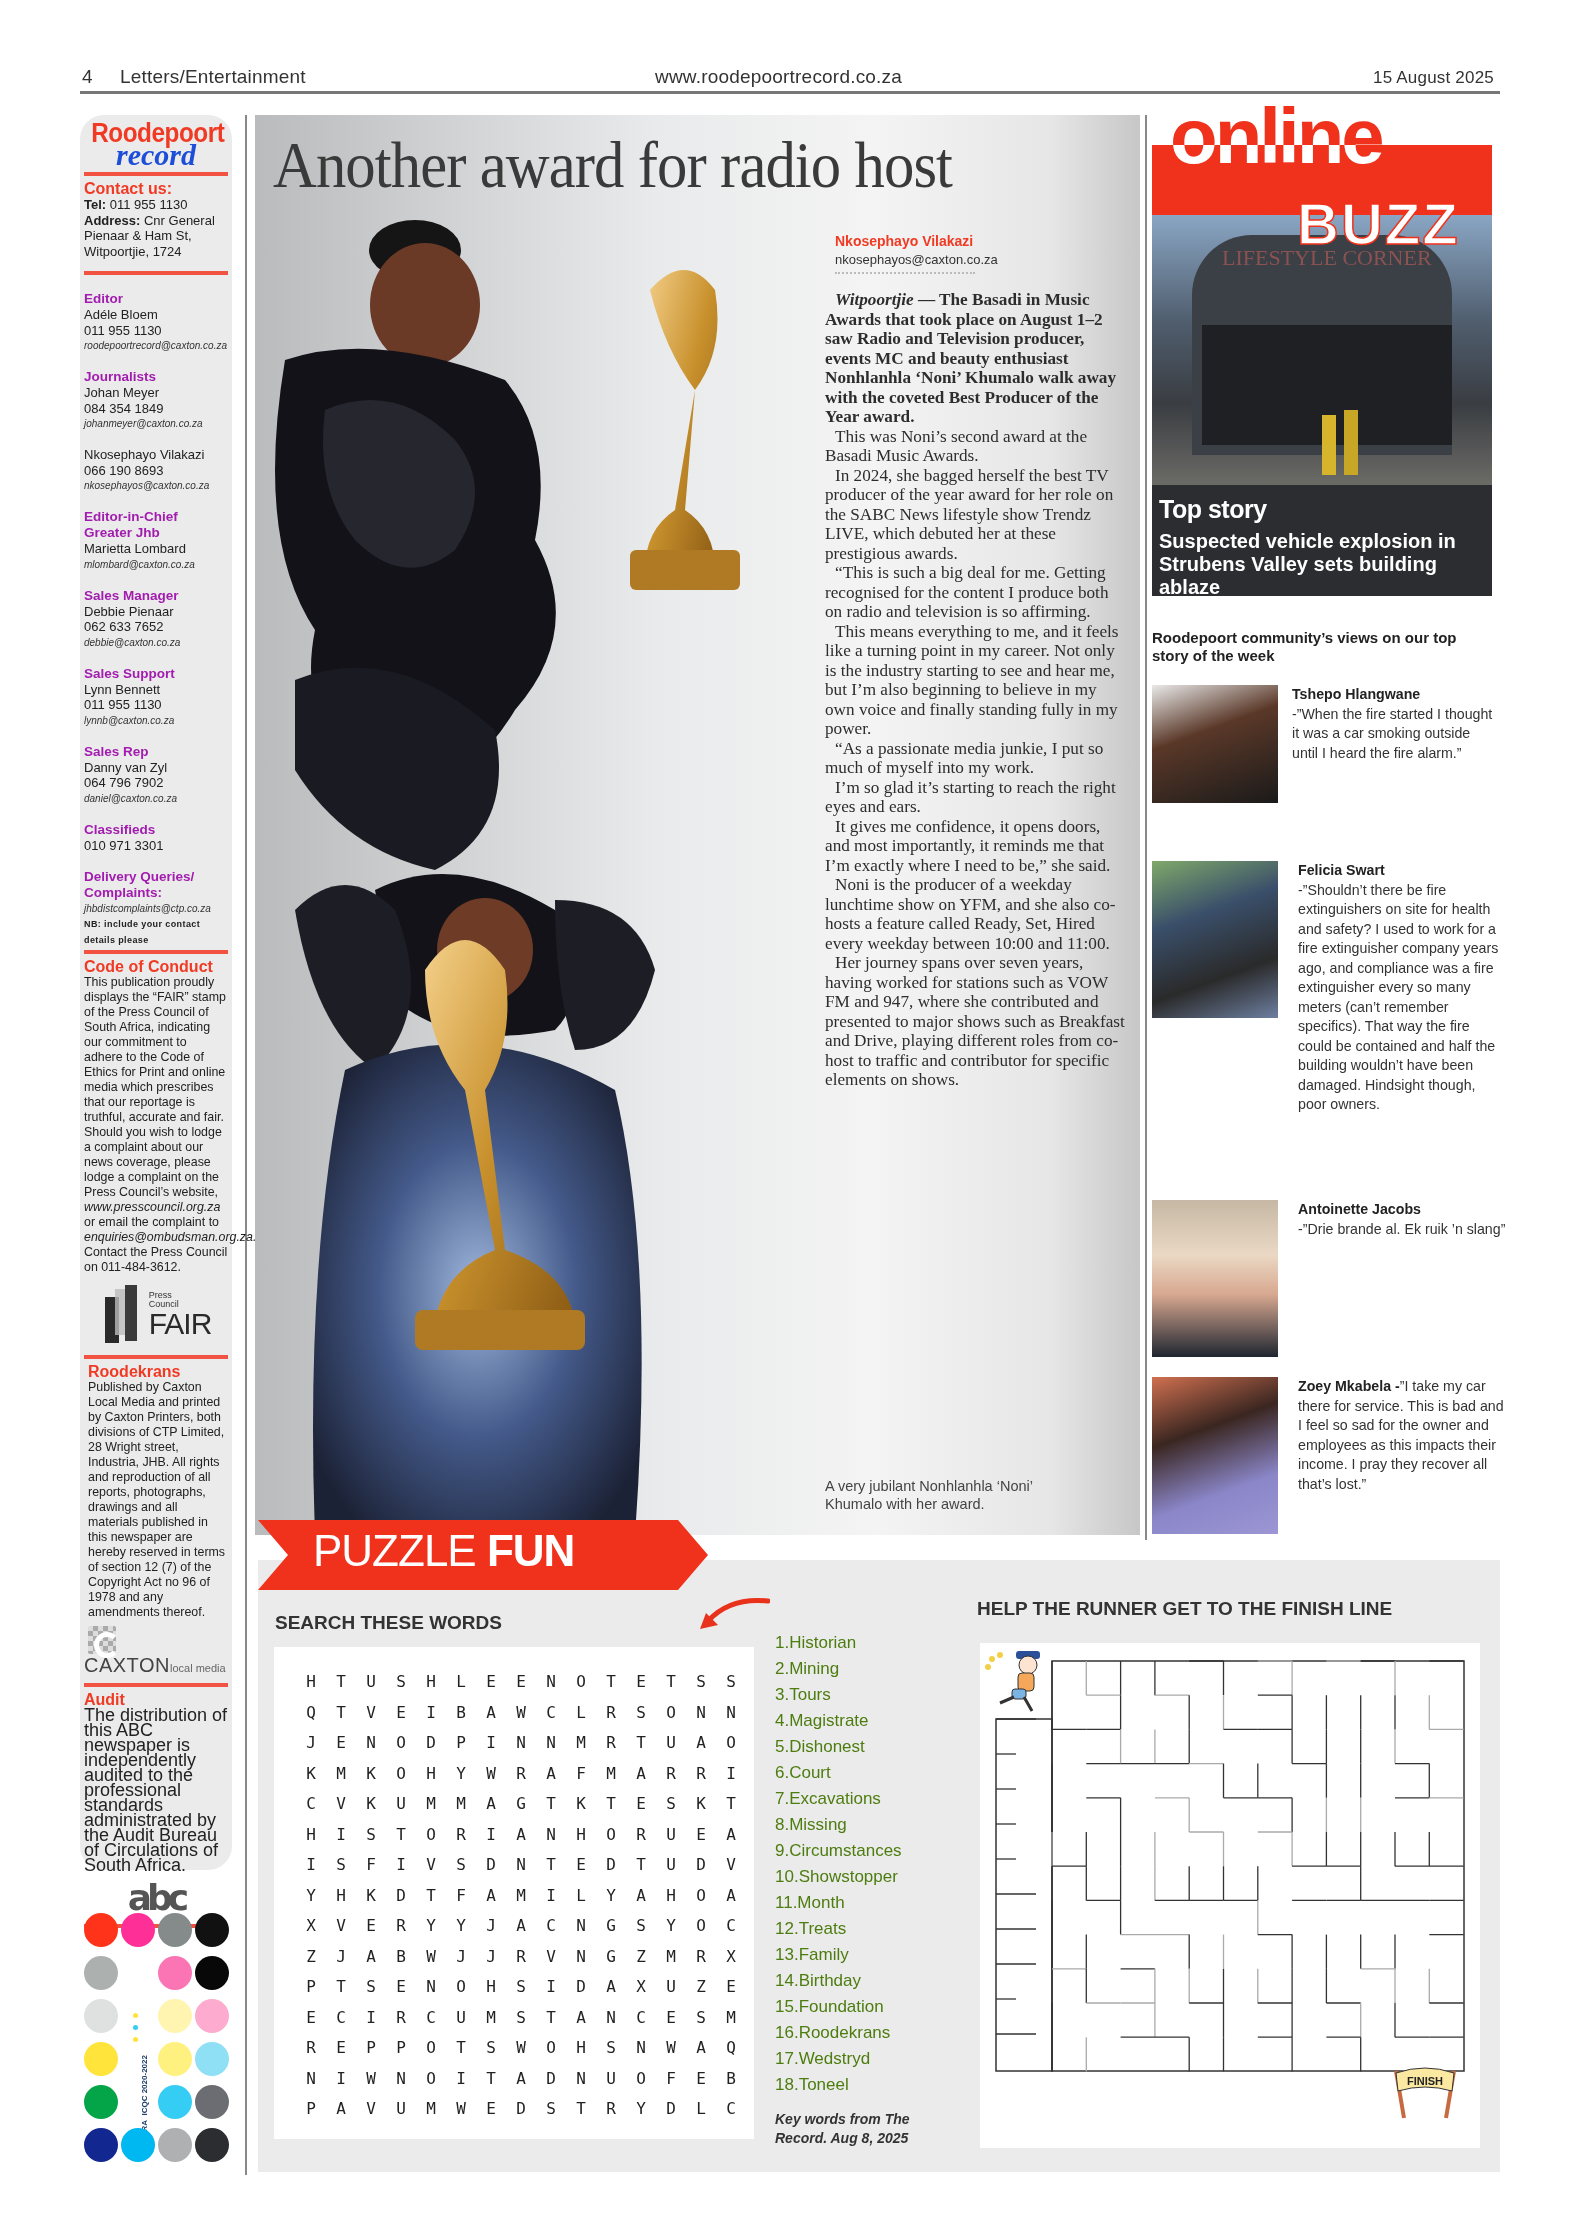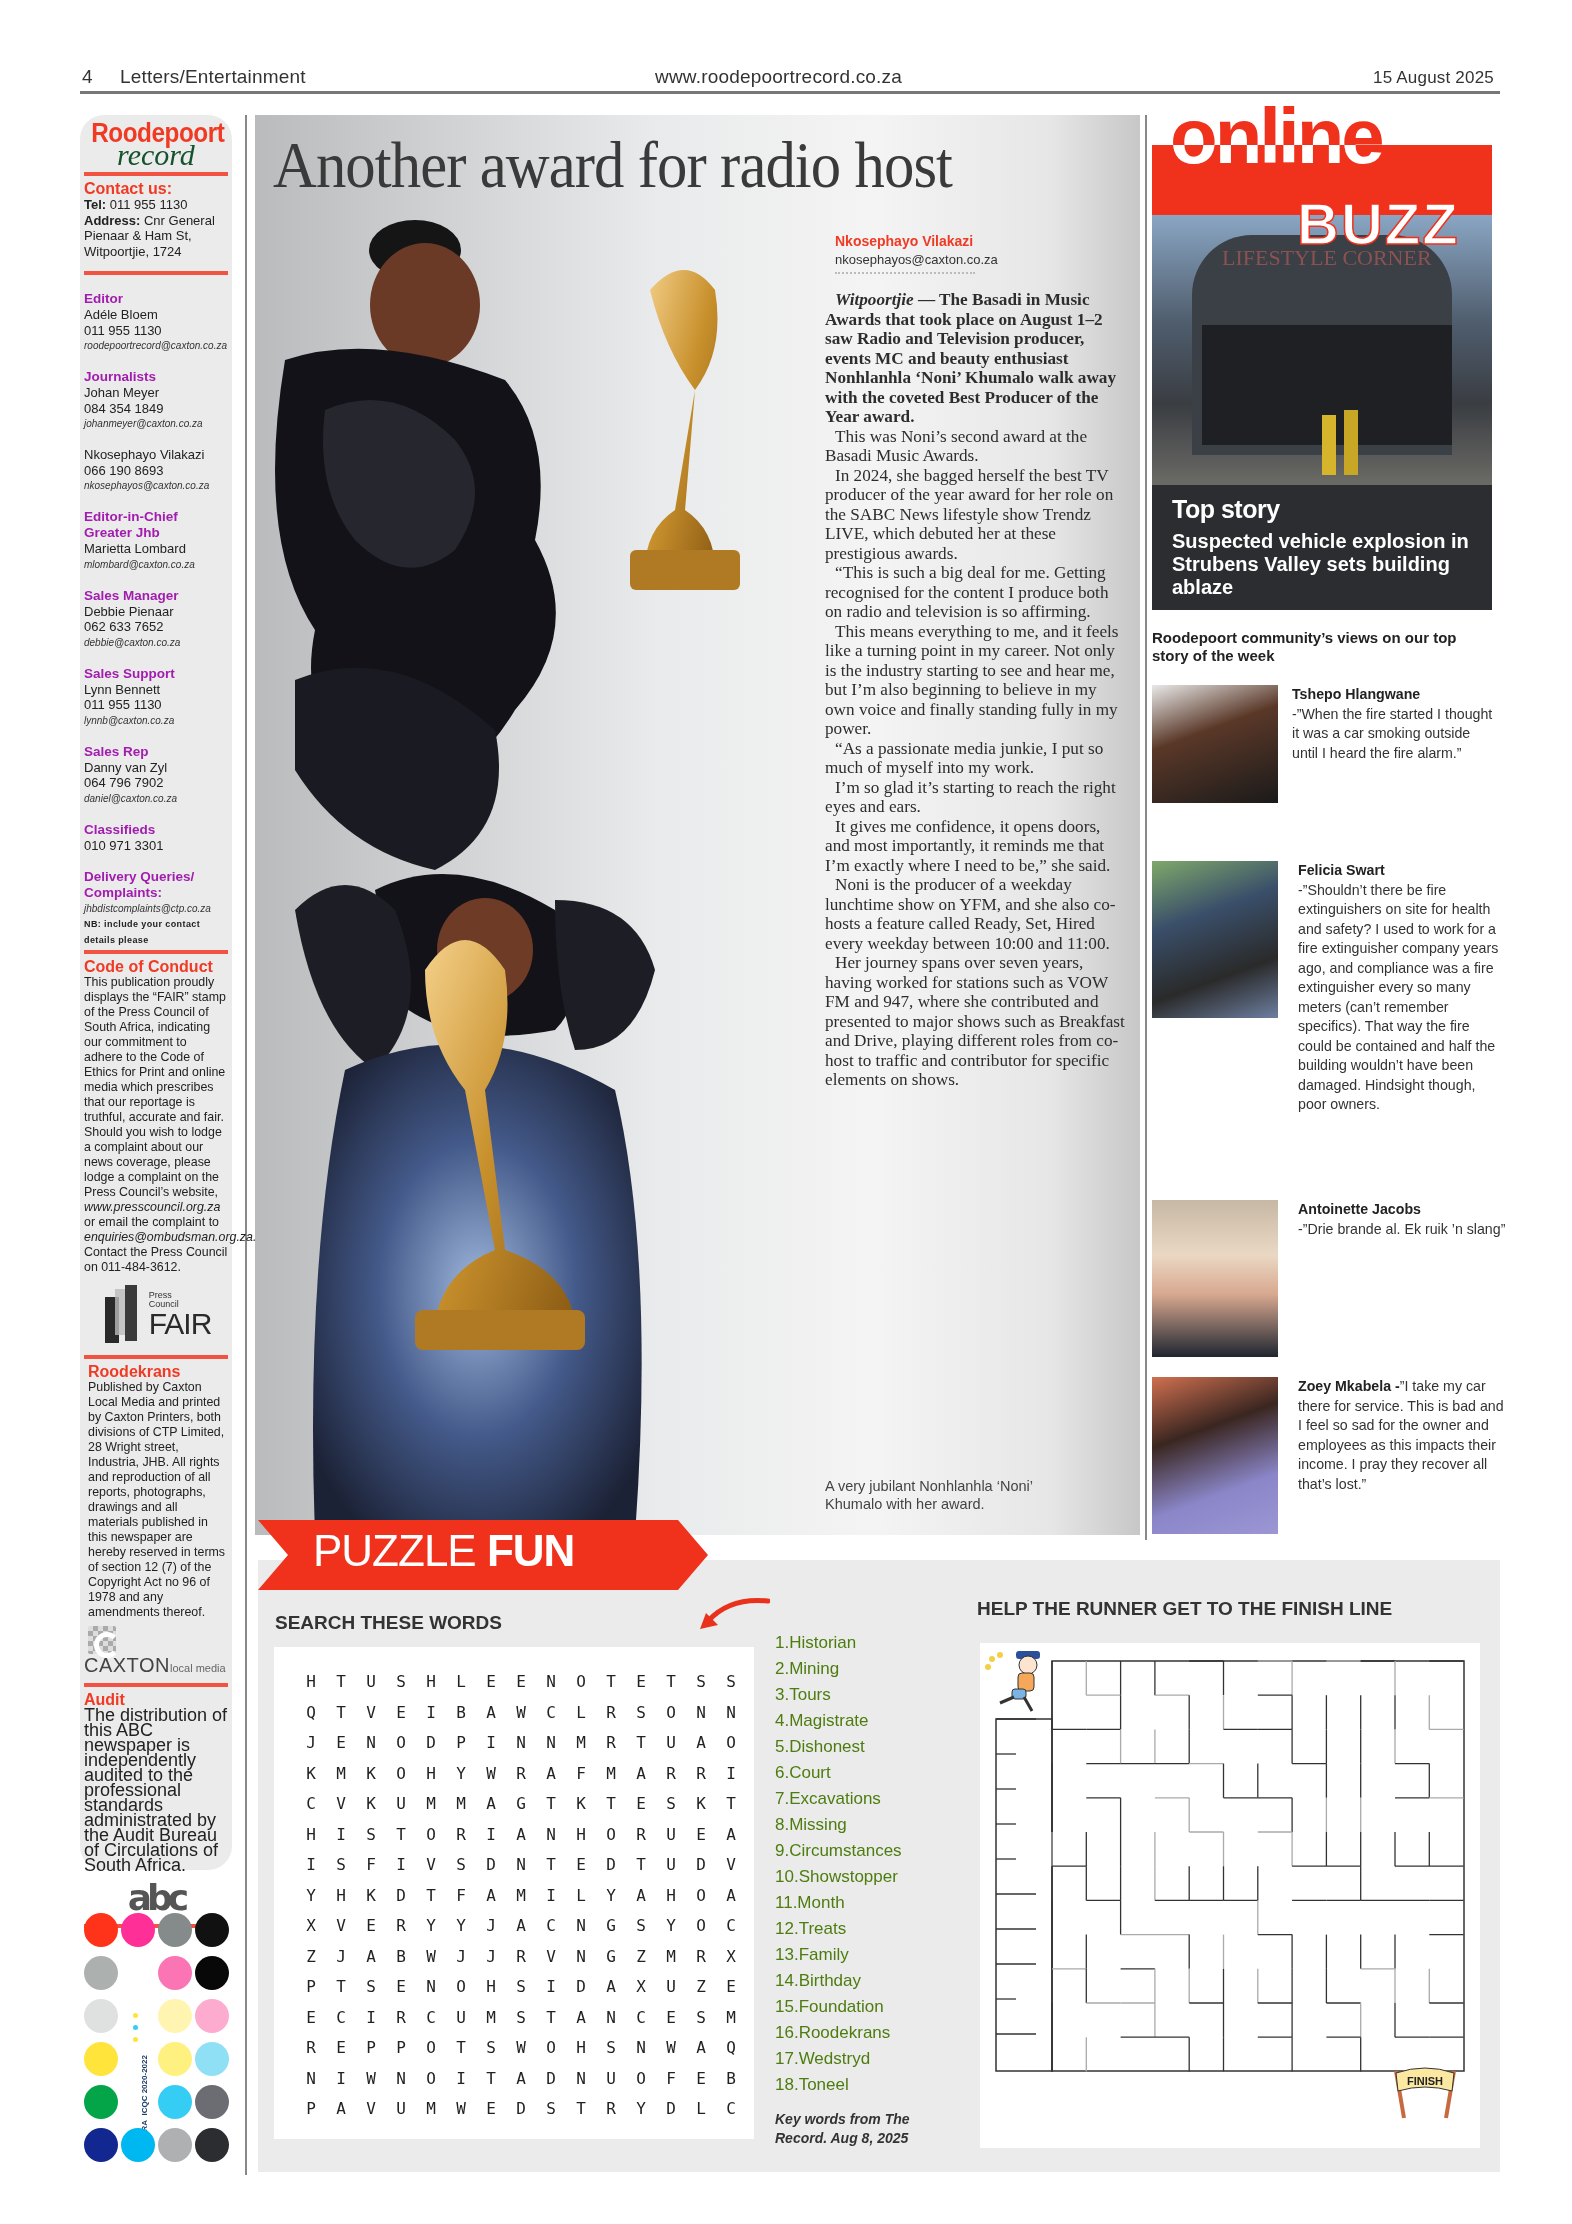--- a/index.html
+++ b/index.html
@@ -11,21 +11,21 @@
   .page-header span { position: absolute; top: 4px; font-family: "Liberation Sans", sans-serif; font-size: 19px; color: #333; letter-spacing: 0.2px; }
   .hdr-num { left: 2px; }
   .hdr-section { left: 40px; }
   .hdr-url { left: 575px; }
   .hdr-date { right: 6px; font-size: 17px !important; top: 6px !important; }
 
   
   .sidebar { left: 80px; top: 115px; width: 152px; height: 1755px; background: #ebebeb; padding: 6px 4px 0 4px; border-radius: 24px; }
   .vline { background: #888; width: 2px; }
   .logo-top { color: #f03a24; font-weight: bold; font-size: 27px; line-height: 25px; text-align: center; letter-spacing: -0.5px; font-family: "Liberation Sans", sans-serif; transform: scaleX(0.9); }
-  .logo-bottom { color: #14532d; font-family: "Liberation Serif", serif; font-style: italic; font-size: 30px; line-height: 22px; text-align: center; margin-top: -2px; font-weight: normal; }
+  .logo-bottom { color: #1d4ed8; font-family: "Liberation Serif", serif; font-style: italic; font-size: 30px; line-height: 22px; text-align: center; margin-top: -2px; font-weight: bold; }
   .redbar { height: 4px; background: #f25241; margin: 6px 0 4px 0; }
   .sb-red-head { color: #f03a24; font-weight: bold; font-size: 16px; line-height: 17px; }
   .sb-text { font-size: 13px; line-height: 15.5px; color: #222; }
   .sb-text b { font-weight: bold; }
   .sb-head { font-weight: bold; font-size: 13.5px; line-height: 16px; color: #a21caf; margin-top: 16px; }
   .sb-email { font-style: italic; font-size: 10px; color: #333; line-height: 15px; }
   .sb-nb { font-size: 9px; font-weight: bold; line-height: 16px; letter-spacing: 0.4px; }
   .fair-logo { display: flex; align-items: center; justify-content: center; margin: 6px 0 2px; height: 68px; }
   .fair-mark { position: relative; width: 40px; height: 60px; }
   .fair-mark div { position: absolute; }
@@ -51,21 +51,21 @@
   .byline-rule { position: absolute; left: 580px; top: 157px; width: 140px; border-top: 2px dotted #bbb; }
   .body-text { position: absolute; font-family: "Liberation Serif", serif; font-size: 17.2px; line-height: 19.5px; color: #2d2d2d; }
   .body-text p { text-indent: 10px; }
   .lead { font-weight: bold; }
   .caption { position: absolute; left: 570px; top: 1362px; font-size: 14.5px; line-height: 18px; color: #444; }
 
   
   .rc { left: 1152px; top: 115px; width: 348px; }
   .online-buzz { position: relative; width: 340px; height: 130px; }
   .buzz-photo { position: absolute; left: 0; top: 100px; width: 340px; height: 270px; background: linear-gradient(180deg, #8aa6c4 0%, #4f5d6d 40%, #3a3d42 70%, #6b6b66 100%); overflow: hidden; }
-  .top-story { position: absolute; left: 0; top: 370px; width: 340px; height: 125px; background: #2b2d31; color: #fff; padding: 10px 20px; }
+  .top-story { position: absolute; left: 0; top: 370px; width: 340px; height: 111px; background: #2b2d31; color: #fff; padding: 10px 7px; }
   .ts-label { font-size: 25px; font-weight: bold; letter-spacing: -0.5px; }
   .ts-head { font-size: 20px; font-weight: bold; line-height: 23px; margin-top: 6px; }
   .community { position: absolute; left: 0; top: 514px; font-size: 15px; font-weight: bold; line-height: 18px; color: #222; width: 340px; }
   .view { position: absolute; left: 0; width: 348px; }
   .view .pic { position: absolute; left: 0; top: 0; width: 126px; height: 157px; }
   .view .txt { position: absolute; left: 140px; top: 0; width: 208px; font-size: 14.2px; line-height: 19.5px; color: #333; }
   .view .txt b { color: #222; }
 
   
   .puzzle { left: 258px; top: 1560px; width: 1242px; height: 612px; background: #ebebeb; }

